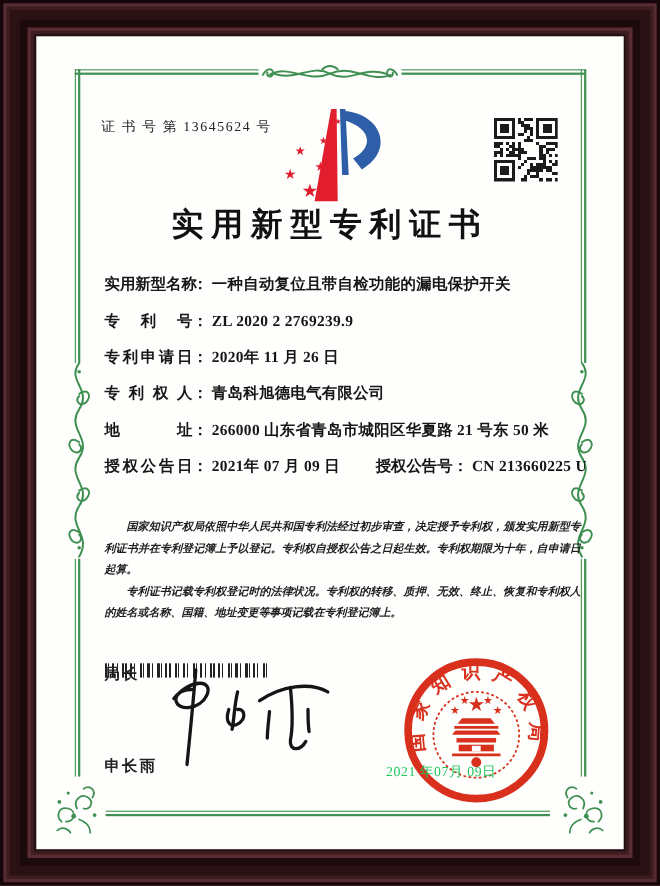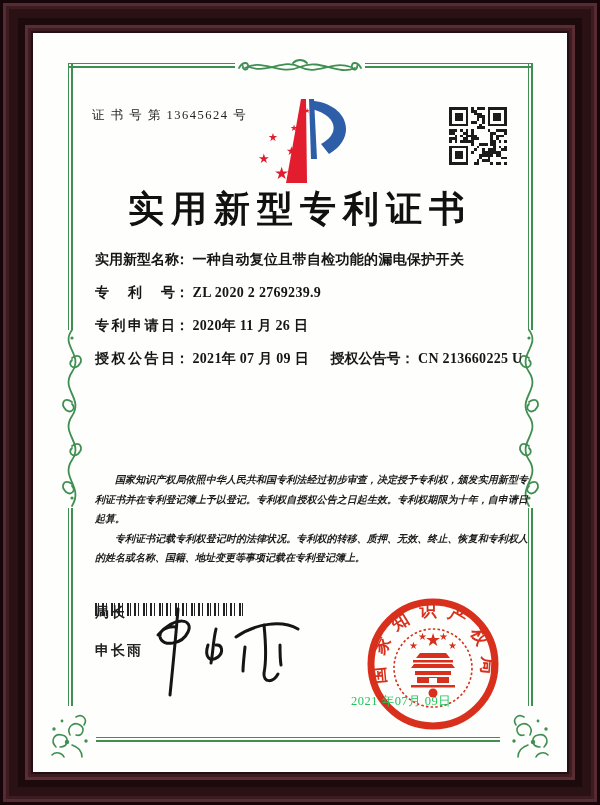--- a/index.html
+++ b/index.html
@@ -26,39 +26,39 @@
   .gline-v { position:absolute; width:5px; border-left:1px solid #3f8f52; border-right:2px solid #3f8f52; }
   .orn { position:absolute; }
 
   .cert-no { position:absolute; left:92px; top:107px; font-size:12.5px; color:#222; letter-spacing:1.5px; }
 
   .logo { position:absolute; left:250px; top:95px; width:106px; height:96px; }
   .qr { position:absolute; left:449px; top:107px; width:58px; height:58px; }
   .qr svg { width:100%; height:100%; shape-rendering:crispEdges; }
 
   .title { position:absolute; left:0; right:0; top:185px; text-align:center;
-           font-size:36px; font-weight:700; color:#111; letter-spacing:7px; }
+           font-size:29px; font-weight:700; color:#111; letter-spacing:7px; }
 
   .fields { position:absolute; left:95px; right:64px; top:250px; font-size:14px; font-weight:700; color:#161616; }
   .frow { margin-bottom:14px; line-height:19px; white-space:nowrap; }
   .flabel { display:inline-block; width:80px; text-align:justify; text-align-last:justify; vertical-align:top; }
   .fcolon { display:inline-block; vertical-align:top; }
   .fvalue { display:inline-block; vertical-align:top; letter-spacing:.3px; }
-  .fpair2 { margin-left:18px; }
+  .fpair2 { margin-left:29px; }
 
   .paras { position:absolute; left:95px; right:72px; top:470px; font-size:10px; line-height:19.5px;
            color:#1d1d1d; font-style:italic; font-weight:600; }
   .paras p { text-indent:2em; text-align:justify; }
 
   .barcode { position:absolute; left:95px; top:603px; width:150px; height:13px;
     background:repeating-linear-gradient(90deg,#222 0 2px,#fff 2px 3px,#222 3px 4px,#fff 4px 7px,#222 7px 9px,#fff 9px 11px,#222 11px 12px,#fff 12px 16px); }
 
   .signer-title { position:absolute; left:95px; top:604px; font-family:"Liberation Sans","DejaVu Sans",sans-serif;
                   font-size:14px; font-weight:700; color:#222; letter-spacing:2px; }
-  .signer-name  { position:absolute; left:95px; top:642px; font-family:"Liberation Sans","DejaVu Sans",sans-serif;
+  .signer-name  { position:absolute; left:95px; top:688px; font-family:"Liberation Sans","DejaVu Sans",sans-serif;
                   font-size:14px; font-weight:700; color:#222; letter-spacing:2px; }
   .signature { position:absolute; left:130px; top:603px; width:180px; height:100px; }
 
   .seal { position:absolute; left:365px; top:596px; width:136px; height:136px; }
   .seal-date { position:absolute; left:351px; top:693px; font-size:12.5px; color:#22c55e; letter-spacing:.5px; z-index:5; }
 </style>
 </head>
 <body>
 
 <div class="page">
@@ -164,20 +164,28 @@
     </div>
     <div class="frow">
       <span class="flabel">专利号</span><span class="fcolon">：</span>
       <span class="fvalue">ZL 2020 2 2769239.9</span>
     </div>
     <div class="frow">
       <span class="flabel">专利申请日</span><span class="fcolon">：</span>
       <span class="fvalue">2020年 11 月 26 日</span>
     </div>
     <div class="frow">
+      <span class="flabel">专利权人</span><span class="fcolon">：</span>
+      <span class="fvalue">青岛科旭德电气有限公司</span>
+    </div>
+    <div class="frow">
+      <span class="flabel">地址</span><span class="fcolon">：</span>
+      <span class="fvalue">266000 山东省青岛市城阳区华夏路 21 号东 50 米</span>
+    </div>
+    <div class="frow">
       <span class="flabel">授权公告日</span><span class="fcolon">：</span>
       <span class="fvalue">2021年 07 月 09 日</span>
       <span class="fpair2"><span>授权公告号</span><span class="fcolon">：</span>
       <span class="fvalue">CN 213660225 U</span></span>
     </div>
   </div>
 
   <div class="paras">
     <p>国家知识产权局依照中华人民共和国专利法经过初步审查，决定授予专利权，颁发实用新型专利证书并在专利登记簿上予以登记。专利权自授权公告之日起生效。专利权期限为十年，自申请日起算。</p>
     <p>专利证书记载专利权登记时的法律状况。专利权的转移、质押、无效、终止、恢复和专利权人的姓名或名称、国籍、地址变更等事项记载在专利登记簿上。</p>

